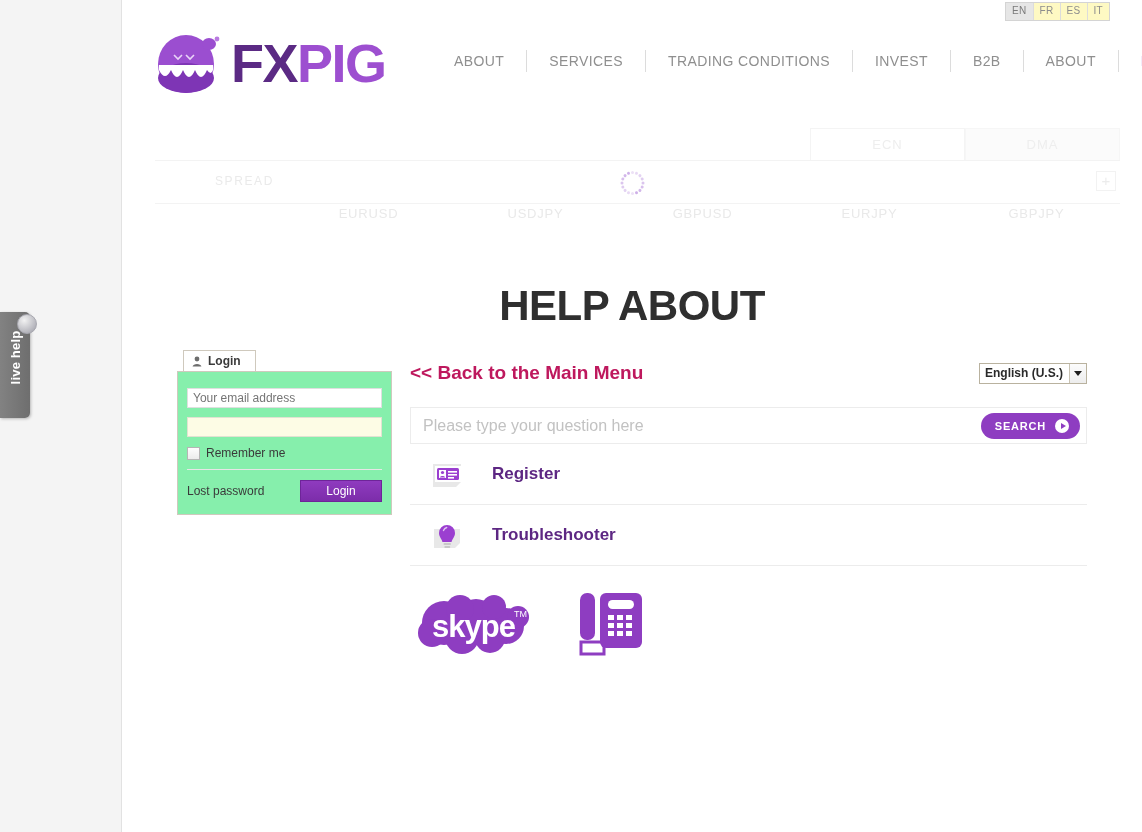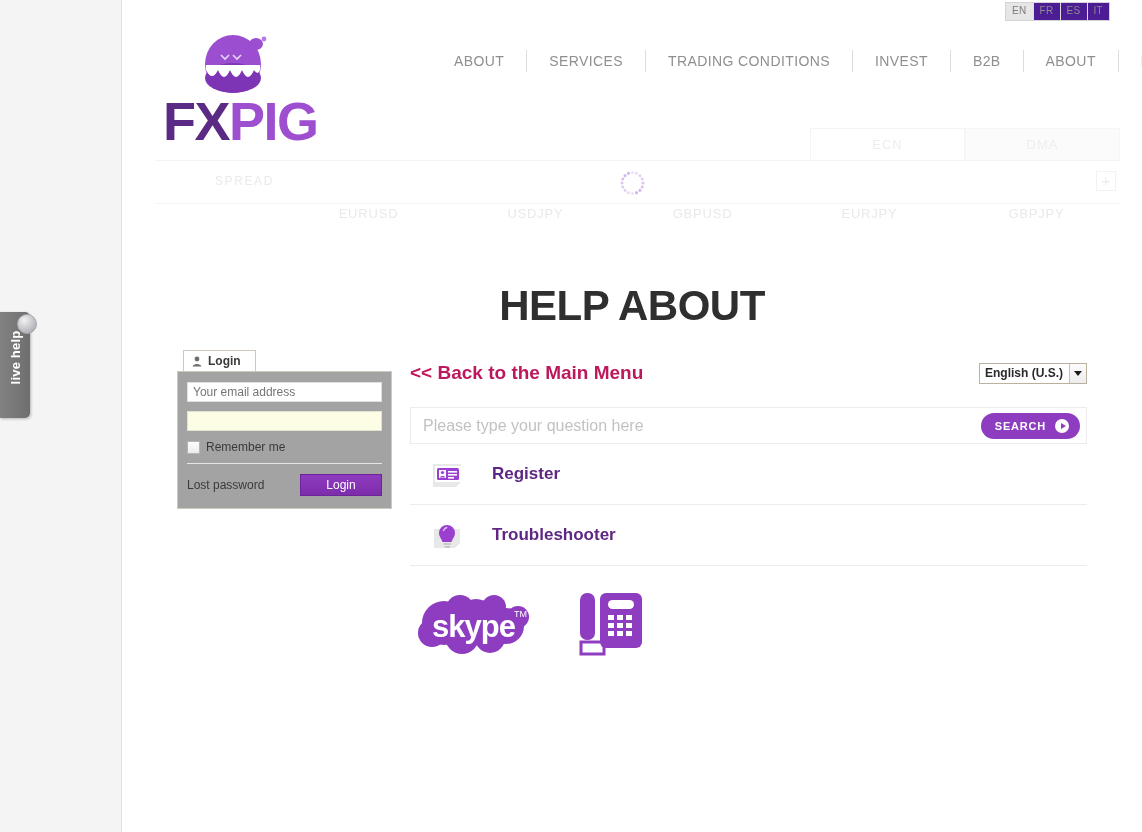--- a/index.html
+++ b/index.html
@@ -40,33 +40,33 @@
 
   
   .canvas {
     position: absolute; left: 122px; top: 0;
     width: 1020px; height: 832px; background: #fff;
   }
 
   
   .langbar {
     position: absolute; right: 32px; top: 2px;
-    display: flex; border: 1px solid #d4d4d4; background: #4c1d95;
+    display: flex; border: 1px solid #d4d4d4; background: #fef9c3;
   }
   .langbar span {
     display: block; padding: 2px 6px 3px;
     font-size: 10px; color: #8d8d8d; letter-spacing: .3px;
     border-right: 1px solid #dcdcdc; cursor: pointer; line-height: 1.2;
   }
   .langbar span:last-child { border-right: 0; }
   .langbar span.active { background: #e6e6e6; color: #7b7b7b; }
 
   
   .header { position: absolute; left: 0; top: 26px; width: 1020px; height: 76px; }
-  .logo { position: absolute; left: 33px; top: 6px; display: flex; align-items: center; flex-direction: column; }
+  .logo { position: absolute; left: 33px; top: 6px; display: flex; align-items: center; }
   .logo svg { display: block; }
   .logo .wordmark {
     font-size: 54px; font-weight: bold; letter-spacing: -1.5px;
     line-height: 1; margin-left: 8px; font-family: "Liberation Sans", sans-serif;
   }
   .logo .wm-fx { color: #5b2a84; }
   .logo .wm-pig { color: #9d4fd0; }
 
   .nav { position: absolute; left: 310px; top: 24px; display: flex; align-items: center; }
   .nav a {
@@ -123,22 +123,22 @@
   .loginbox { position: absolute; left: 55px; top: 350px; width: 215px; }
   .login-tabwrap { height: 22px; position: relative; }
   .login-tab {
     position: absolute; left: 6px; top: 0;
     padding: 3px 14px 4px 8px;
     border: 1px solid #cfc9bd; border-bottom: 0;
     background: #fff; font-size: 12px; font-weight: bold; color: #3a3a3a;
     display: flex; align-items: center; gap: 6px; cursor: pointer;
   }
   .login-body {
-    border: 1px solid #cfc9bd; background: #a3a3a3;
-    padding: 10px 9px 12px; position: relative; top: -1px;
+    border: 1px solid #cfc9bd; background: #86efac;
+    padding: 16px 9px 12px; position: relative; top: -1px;
   }
   .login-body input[type=text], .login-body input[type=password] {
     width: 100%; height: 20px; margin-bottom: 9px;
     border: 1px solid #dfdfdf; background: #fff;
     font-size: 12px; color: #9b9b9b; padding: 0 5px;
     font-family: "Liberation Sans", sans-serif;
   }
   .login-body input.pwd { background: #fdfce5; border: 1px solid #e2e2d2; }
   .remember { display: flex; align-items: center; gap: 6px; font-size: 12px; color: #3a3a3a; margin-bottom: 9px; }
   .remember .cb {

